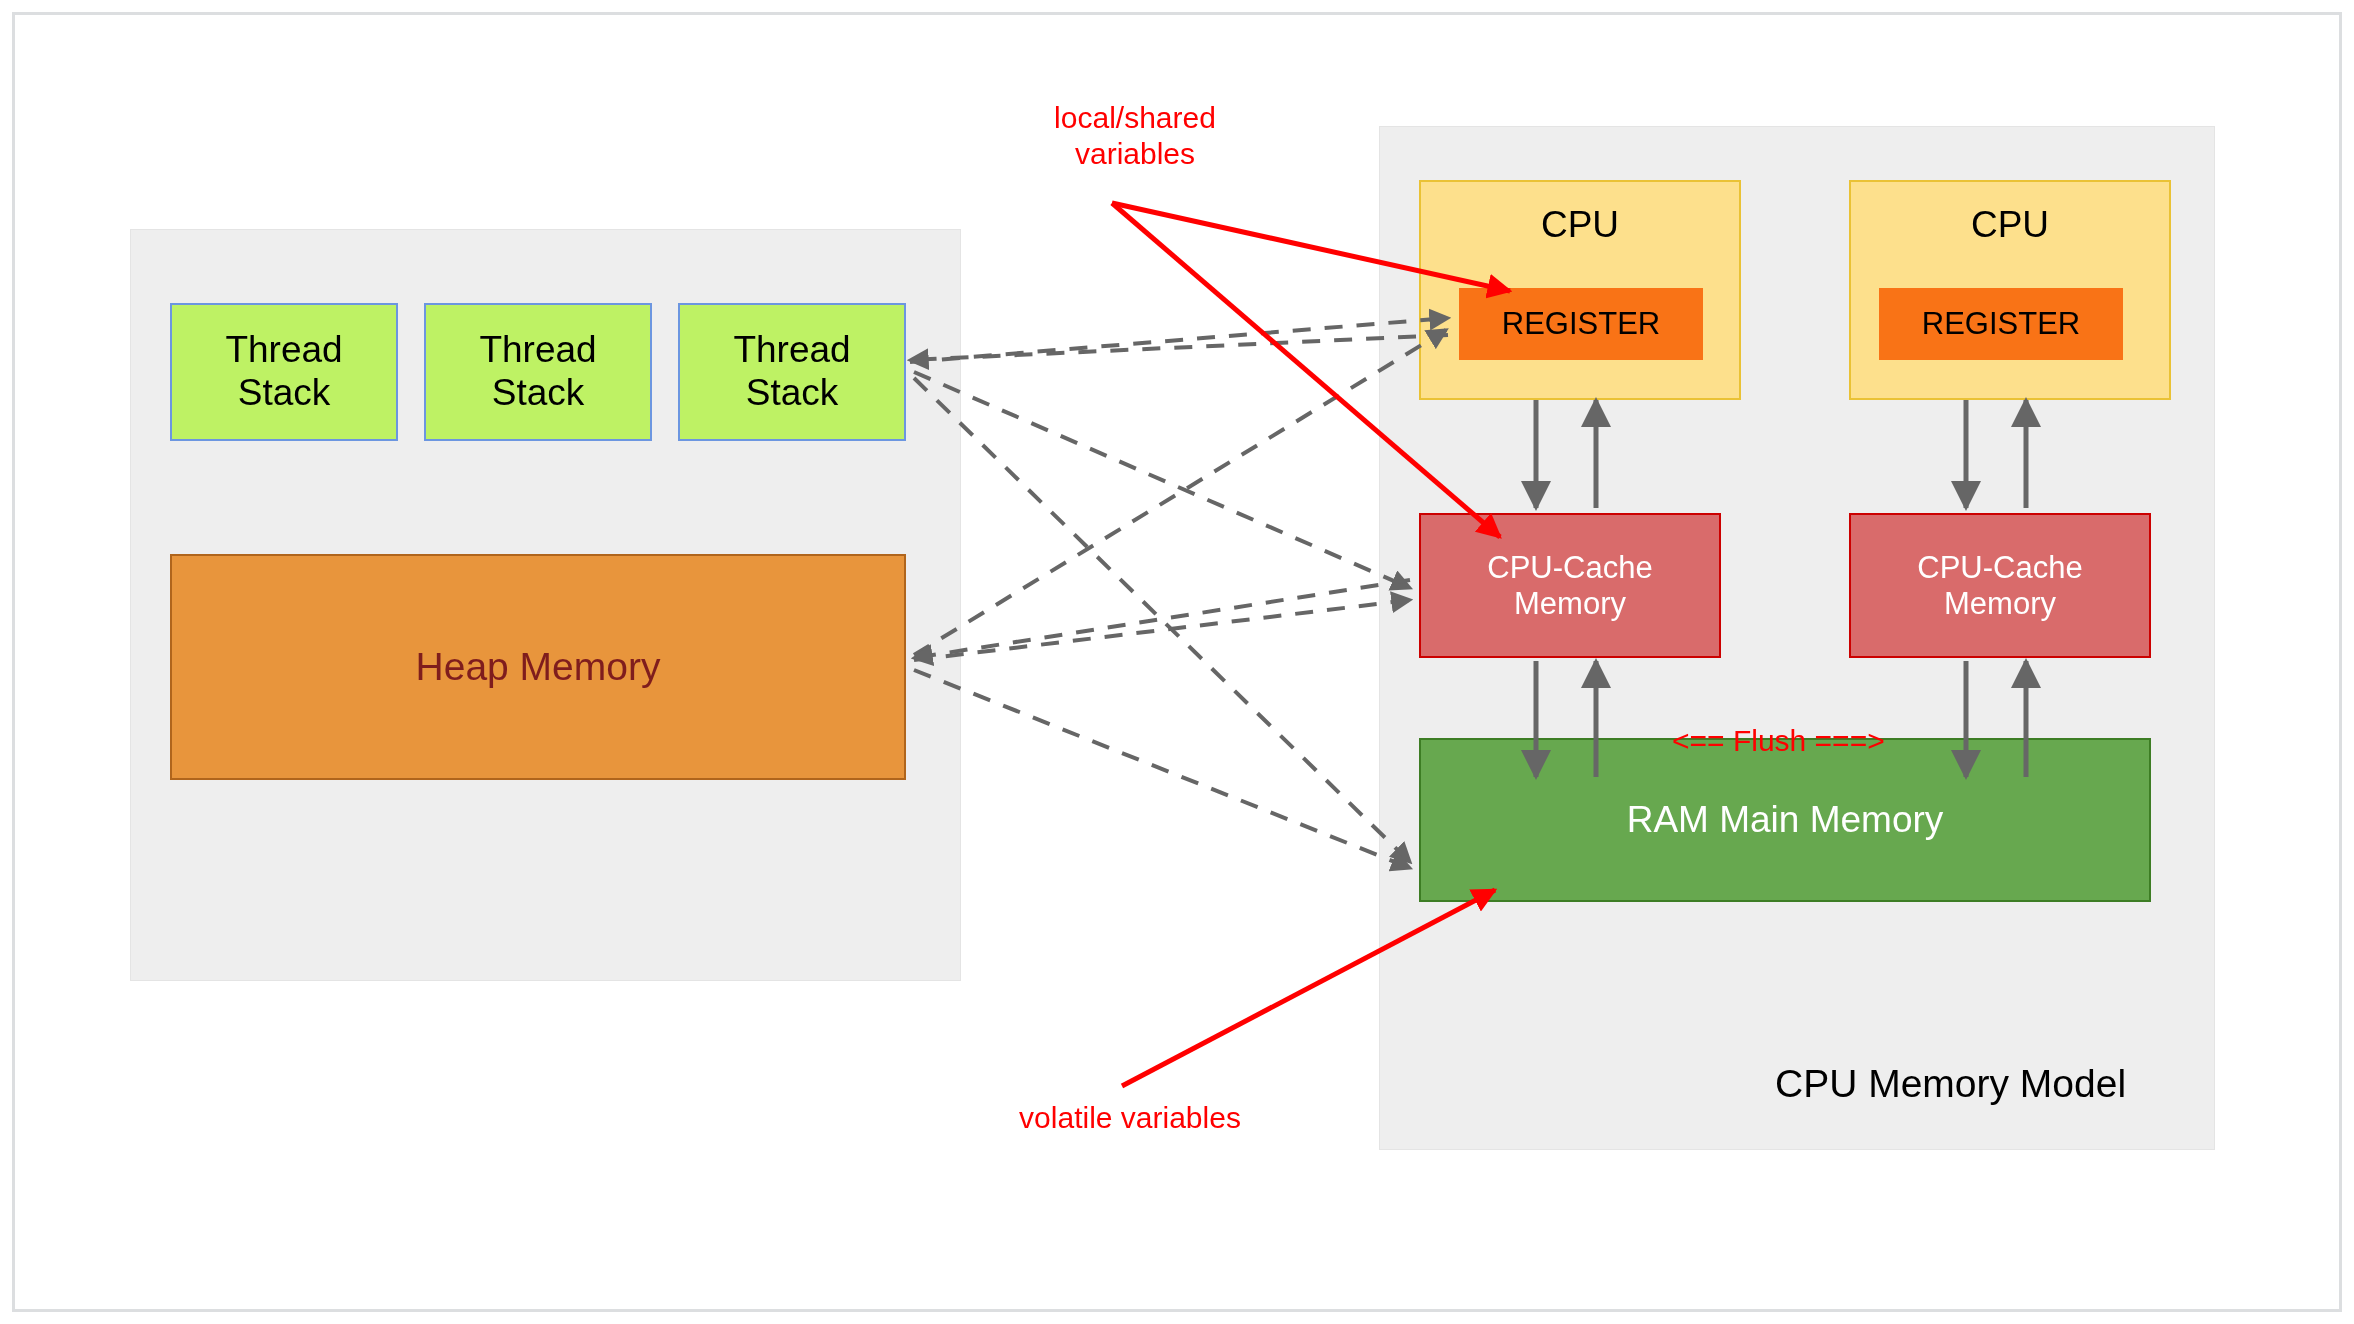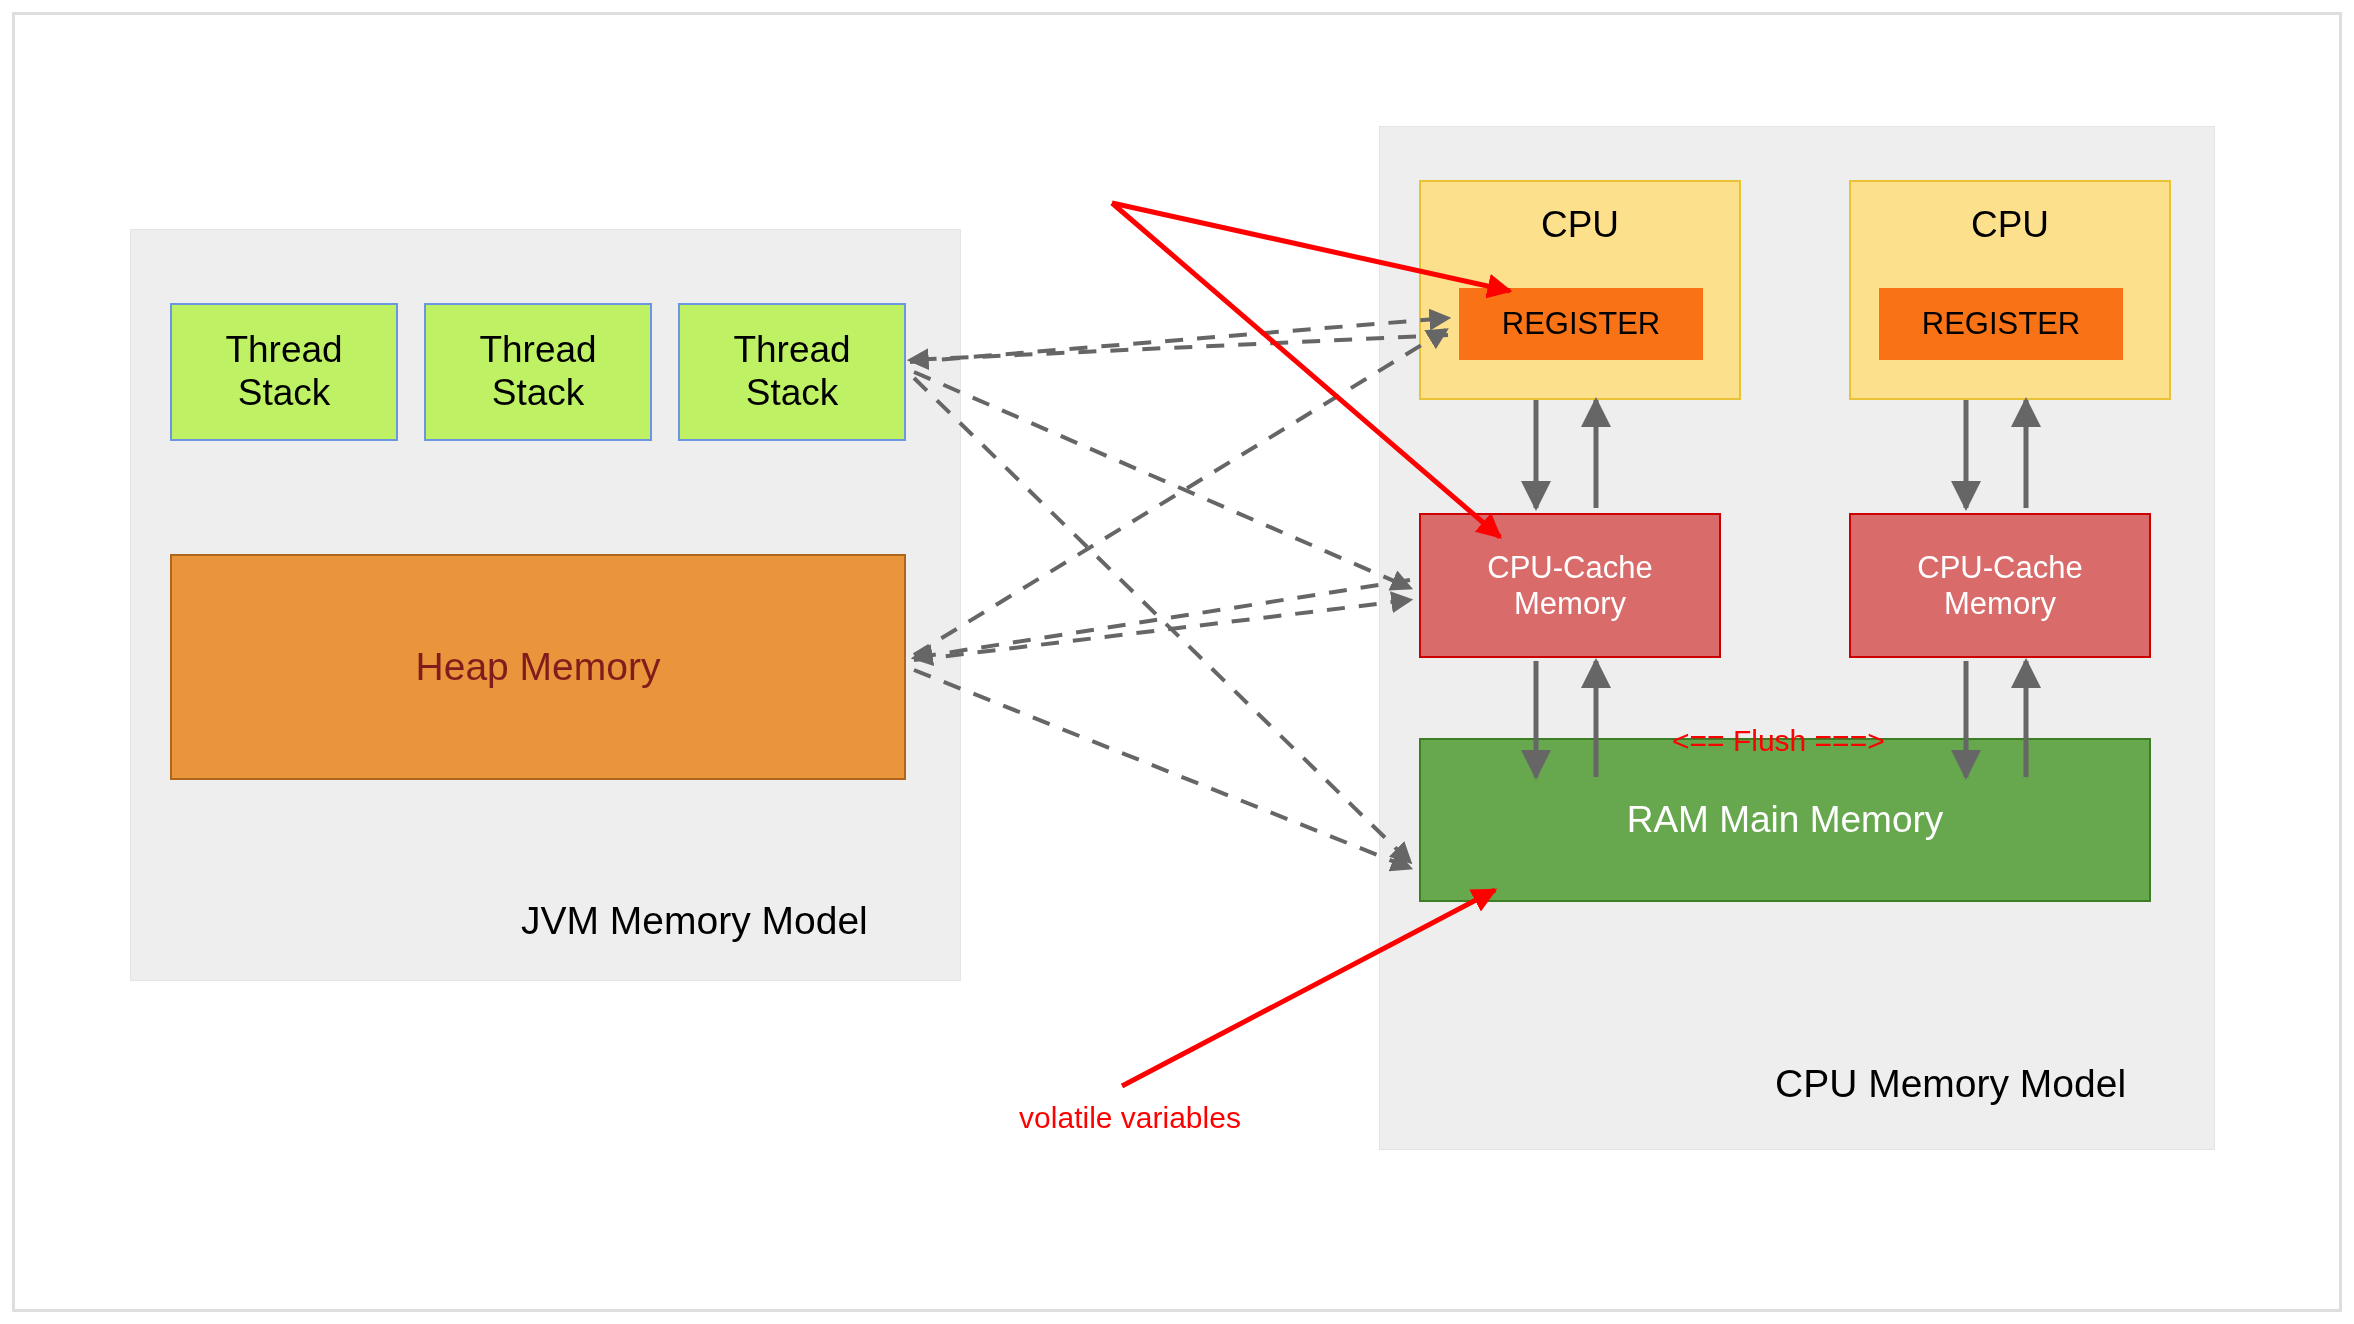--- a/index.html
+++ b/index.html
@@ -130,21 +130,20 @@
 
   <div class="node thread-stack" style="left:678px; top:303px; width:228px; height:138px;">
     <span style="white-space:pre-line;">Thread
 Stack</span>
   </div>
 
   <div class="node heap" style="left:170px; top:554px; width:736px; height:226px;">
     <span>Heap Memory</span>
   </div>
 
-  <div class="panel-title" style="left:521px; top:901px;">JVM Memory Model</div>
 
   <div class="panel" style="left:1379px; top:126px; width:836px; height:1024px;"></div>
 
   <div class="node cpu" style="left:1419px; top:180px; width:322px; height:220px;">
     <span>CPU</span>
   </div>
   <div class="node register" style="left:1459px; top:288px; width:244px; height:72px;">
     <span>REGISTER</span>
   </div>
 
@@ -166,20 +165,22 @@
   </div>
 
   <div class="node ram" style="left:1419px; top:738px; width:732px; height:164px;">
     <span>RAM Main Memory</span>
   </div>
 
   <div class="annot flush" style="left:1672px; top:723px;">&lt;== Flush ===&gt;</div>
 
   <div class="panel-title" style="left:1775px; top:1064px;">CPU Memory Model</div>
 
+  <div class="annot" style="left:1010px; top:100px; width:250px;">local/shared
+variables</div>
 
   <div class="annot" style="left:1000px; top:1100px; width:260px;">volatile variables</div>
 
   <svg id="svg-layer" viewBox="0 0 2354 1324" xmlns="http://www.w3.org/2000/svg">
     <defs>
       <marker id="arrow-gray" viewBox="0 0 10 10" refX="9" refY="5" markerWidth="6" markerHeight="6" orient="auto-start-reverse">
         <path d="M 0 0 L 10 5 L 0 10 z" fill="#666666"></path>
       </marker>
       <marker id="arrow-gray-dash" viewBox="0 0 10 10" refX="8.5" refY="5" markerWidth="5.5" markerHeight="5.5" orient="auto-start-reverse">
         <path d="M 0 0 L 10 5 L 0 10 z" fill="#666666"></path>

